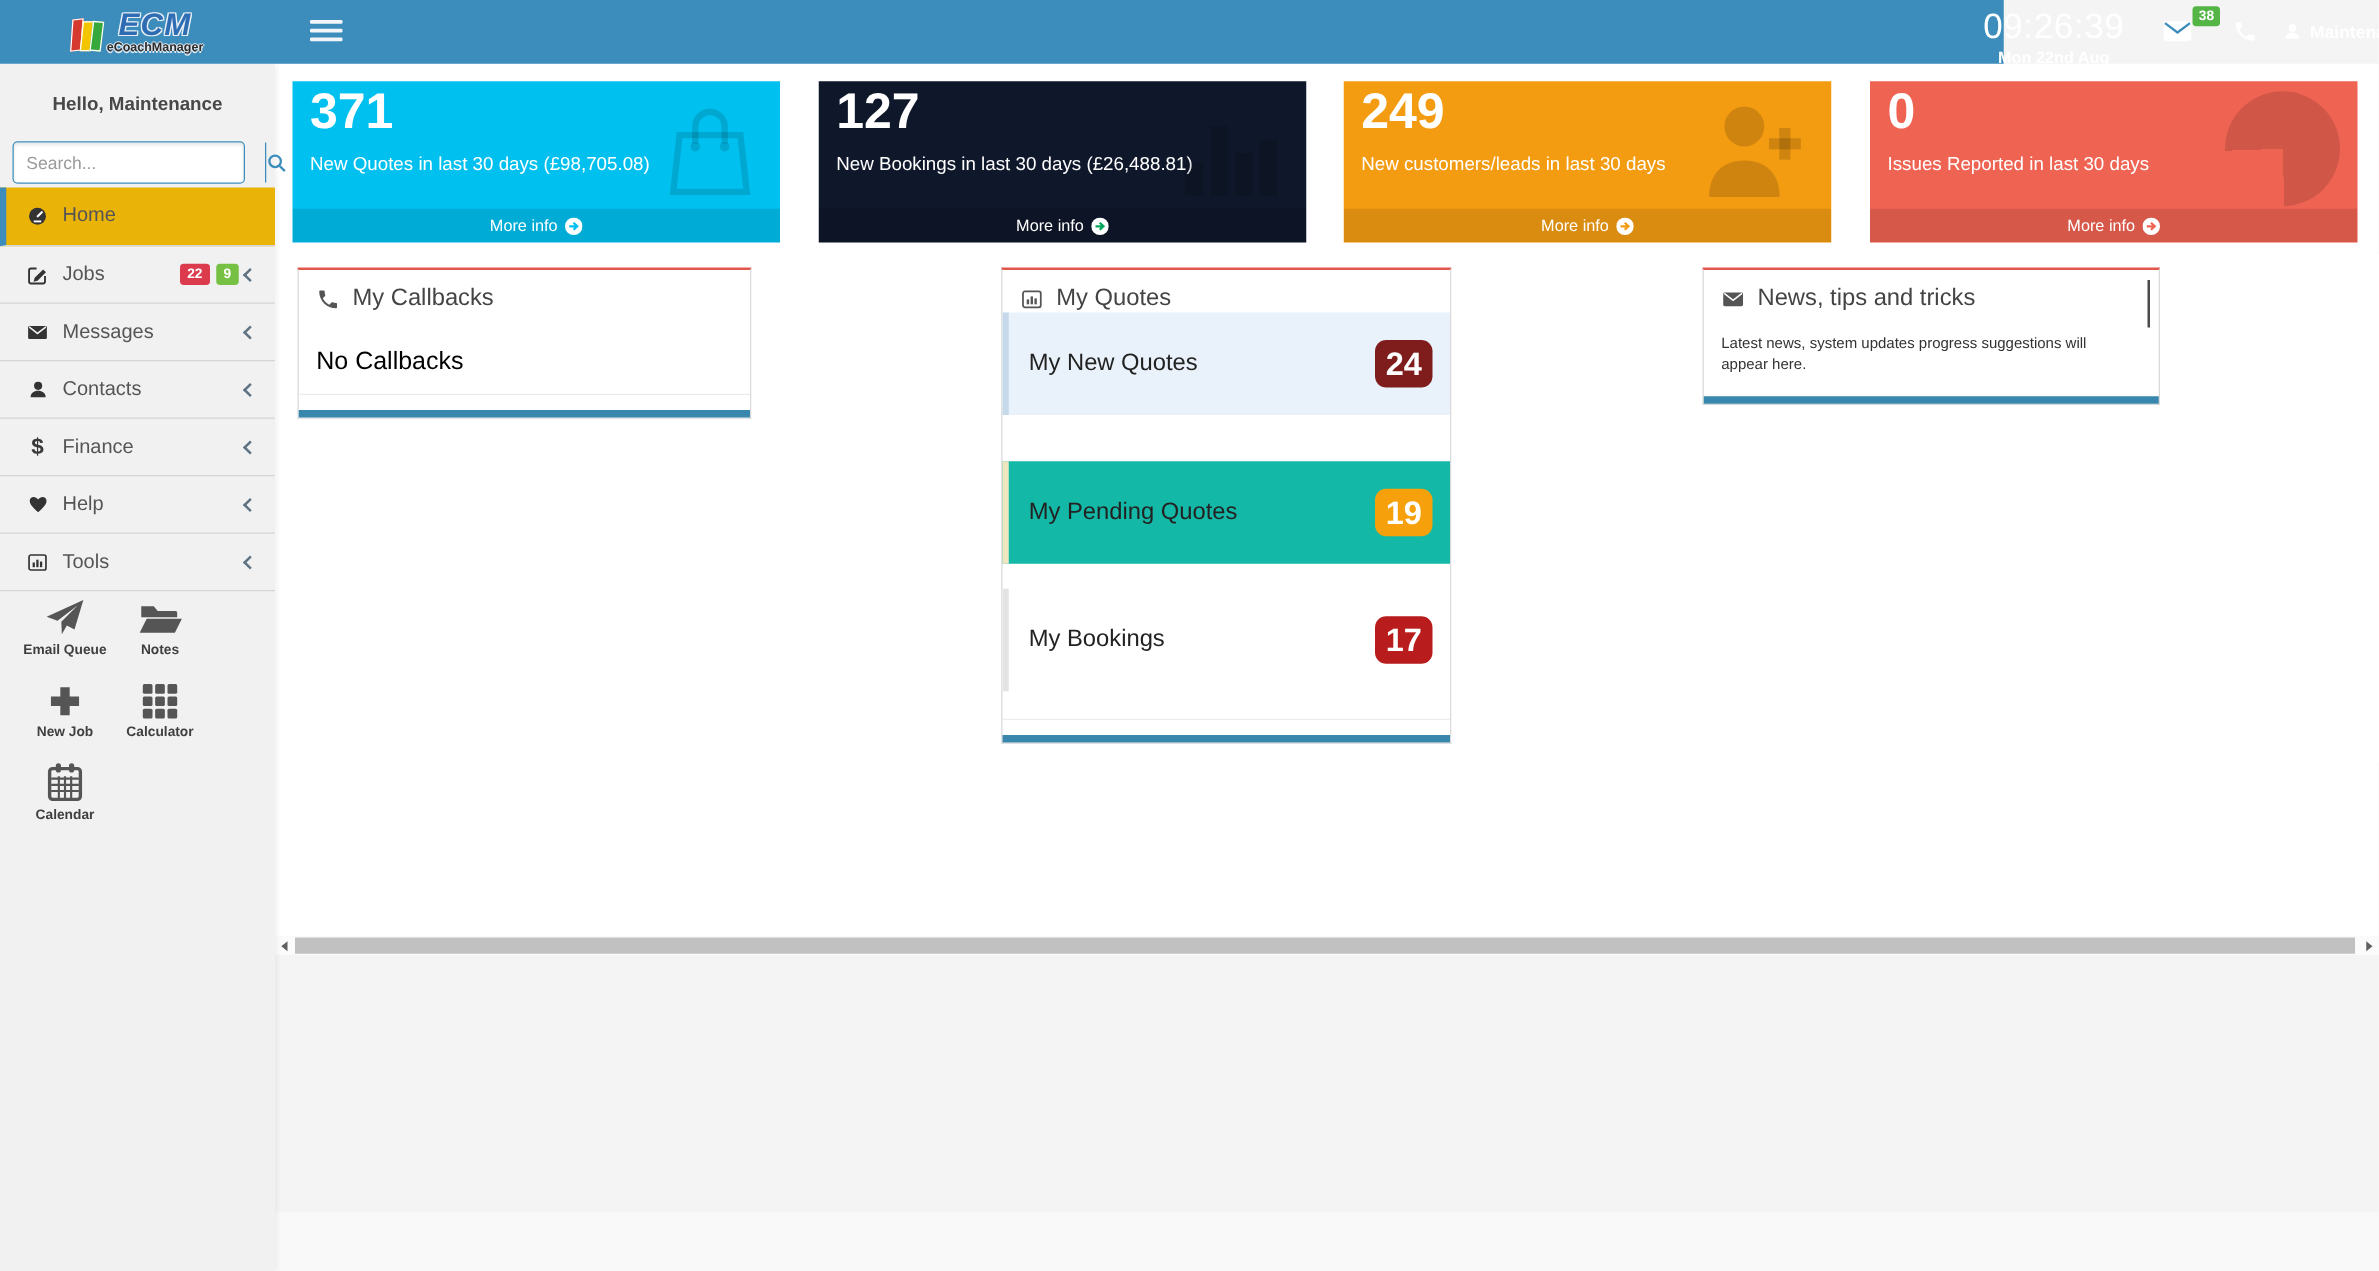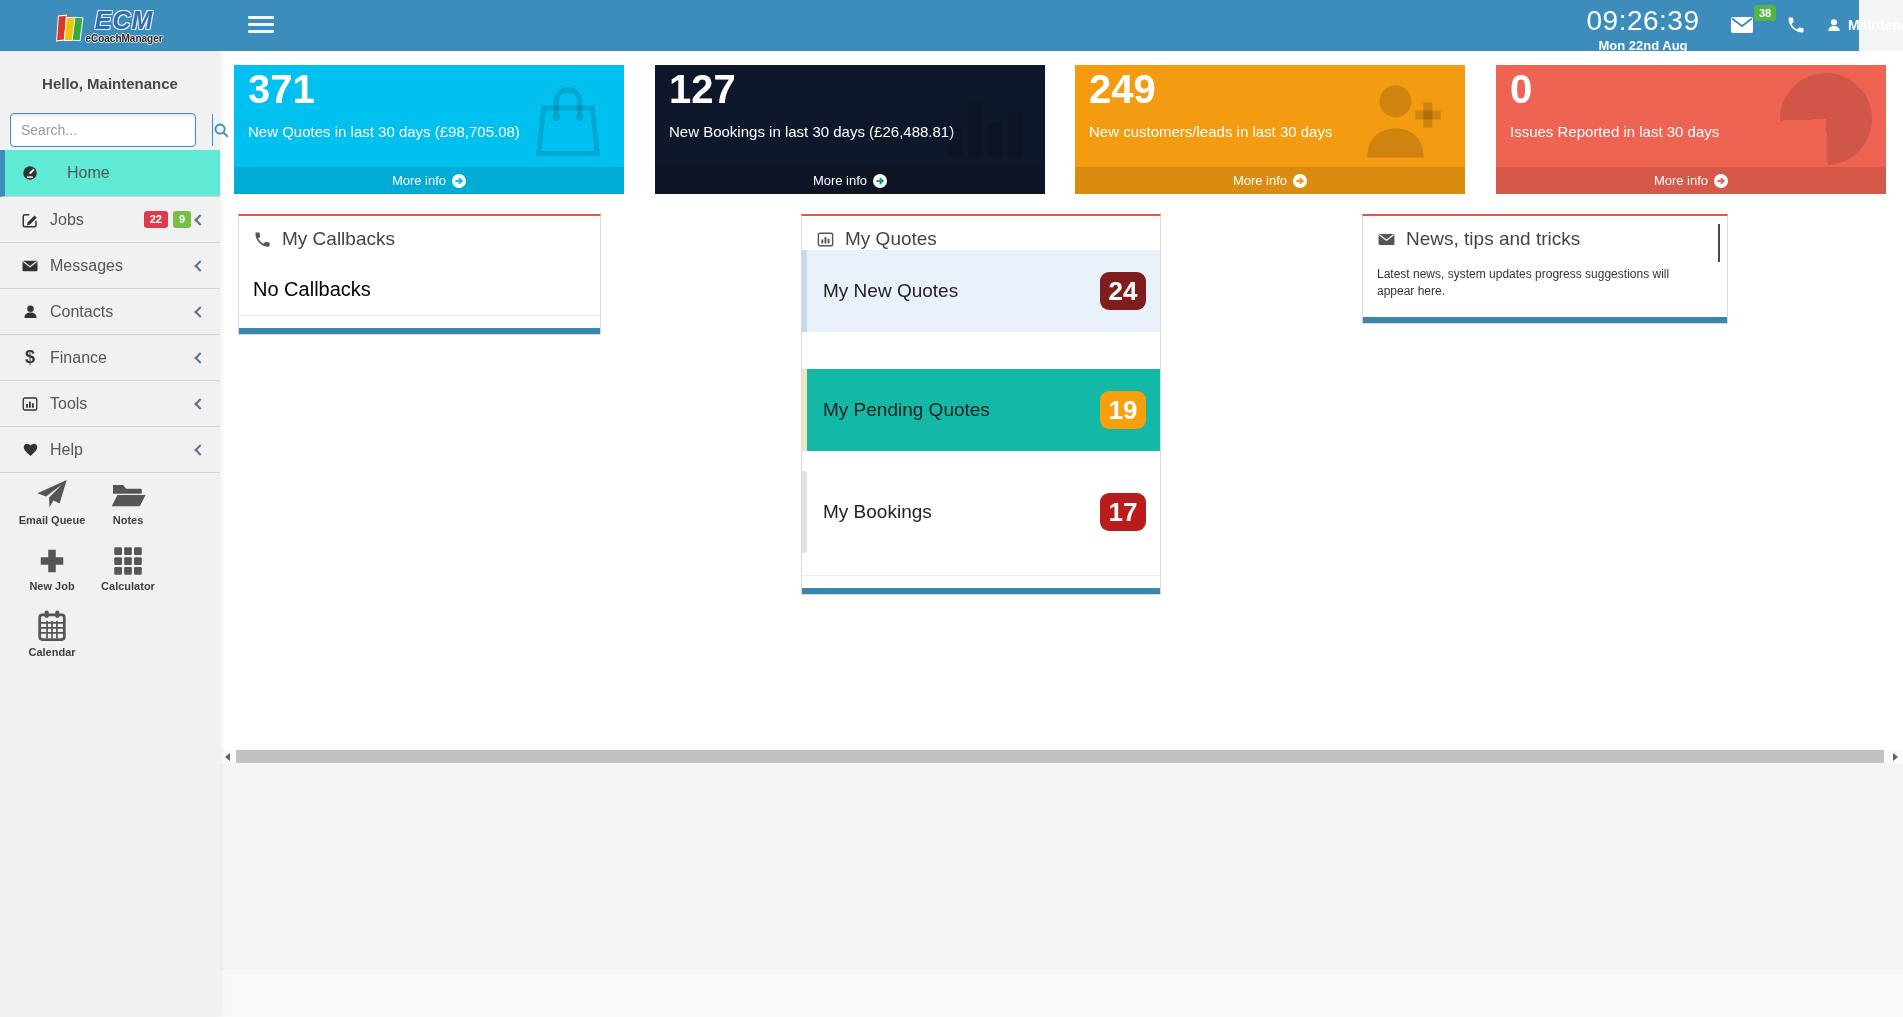--- a/index.html
+++ b/index.html
@@ -1,20 +1,20 @@
 <!DOCTYPE html>
 <html><head>
 <meta charset="utf-8">
 <style>
   * { margin:0; padding:0; box-sizing:border-box; }
   html,body { width:1903px; height:1017px; }
   body { font-family:"Liberation Sans", sans-serif; background:#f4f4f4; overflow:hidden; position:relative; }
 
   
-  .header { position:absolute; left:0; top:0; width:1859px; height:51px; background:#3c8dbc; z-index:30; }
+  .header { position:absolute; left:0; top:0; width:1603px; height:51px; background:#3c8dbc; z-index:30; }
   .logo { position:absolute; left:0; top:0; width:220px; height:51px; display:flex; align-items:center; justify-content:center; gap:4px; }
   .logo-books { display:flex; align-items:flex-end; height:30px; }
   .logo-book { width:9px; height:24px; border:1px solid #fff; transform:skewX(-6deg); margin-right:-1px; }
   .lb-red { background:#d63a2f; height:26px; transform:skewX(-10deg) rotate(-6deg); }
   .lb-yellow { background:#f2c500; }
   .lb-green { background:#37a93c; transform:skewX(-2deg) rotate(5deg); }
   .logo-textcol { display:flex; flex-direction:column; align-items:center; line-height:1; }
   .logo-ecm { font-size:25px; font-weight:bold; font-style:italic; color:#2e6db4; letter-spacing:1px;
               text-shadow:-1px -1px 0 #e8eef5, 1px -1px 0 #e8eef5, -1px 1px 0 #e8eef5, 1px 1px 0 #e8eef5; }
   .logo-sub { font-size:10px; font-weight:bold; color:#2b2b2b; margin-top:1px;
@@ -36,21 +36,21 @@
   .greeting { position:absolute; top:24px; width:100%; text-align:center; font-size:15px; font-weight:bold; color:#484848; }
   .searchbox { position:absolute; left:10px; top:62px; width:186px; height:34px; background:#fff; border:1px solid #3c8dbc; border-radius:4px;
                display:flex; box-shadow:inset 0 2px 3px rgba(0,0,0,0.10); }
   .searchbox input { flex:1; border:none; outline:none; background:transparent; padding:0 10px; font-size:14px; color:#555; font-family:"Liberation Sans",sans-serif; }
   .searchbox input::placeholder { color:#9a9a9a; }
   .search-btn { width:35px; border-left:1px solid #3c8dbc; display:flex; align-items:center; justify-content:center; cursor:pointer; }
   .menu { position:absolute; left:0; top:99px; width:220px; }
   .menu-item { position:relative; height:46px; border-bottom:1px solid #d5d5d5; display:flex; align-items:center; cursor:pointer; color:#555; }
   .menu-item .mi-icon { width:20px; margin-left:20px; display:flex; justify-content:center; }
   .menu-item .mi-label { margin-left:10px; font-size:16px; }
-  .menu-item.active { background:#5eead4; border-left:5px solid #3c8dbc; height:47px;gap:17px; }
+  .menu-item.active { background:#eab308; border-left:5px solid #3c8dbc; height:47px; }
   .menu-item.active .mi-icon { margin-left:15px; }
   .mi-badge { position:absolute; font-size:11px; font-weight:bold; color:#fff; border-radius:3px; padding:2.5px 6px; line-height:1.1; }
   .badge-22 { right:52px; background:#dc3b4d; }
   .badge-9 { right:29px; background:#76c043; }
   .chev { position:absolute; right:16px; width:8px; height:8px; border-left:2px solid #5f7282; border-bottom:2px solid #5f7282; transform:rotate(45deg); }
   .dollar { font-size:18px; font-weight:bold; color:#393939; }
   .shortcuts { position:absolute; left:18px; top:425px; width:170px; display:flex; flex-wrap:wrap; }
   .shortcut { width:68px; margin-right:8px; margin-bottom:16px; text-align:center; cursor:pointer; }
   .shortcut .sc-icon { height:34px; display:flex; align-items:flex-end; justify-content:center; }
   .shortcut .sc-label { font-size:11px; font-weight:bold; color:#3f3f3f; margin-top:4px; }
@@ -224,40 +224,40 @@
     </div>
 
     <div class="menu-item">
       <span class="mi-icon dollar">$</span>
       <span class="mi-label">Finance</span>
       <span class="chev"></span>
     </div>
 
     <div class="menu-item">
       <span class="mi-icon">
+        <svg width="17" height="17" viewBox="0 0 24 24" fill="#333">
+            <path d="M12,21C5.5,15,2.5,12,2.5,8.3C2.5,5.6,4.6,3.8,7,3.8c1.9,0,3.6,1,5,2.7c1.4-1.7,3.1-2.7,5-2.7c2.4,0,4.5,1.8,4.5,4.5C21.5,12,18.5,15,12,21Z"></path>
+          </svg>
+      </span>
+      <span class="mi-label">Help</span>
+      <span class="chev"></span>
+    </div>
+
+    <div class="menu-item">
+      <span class="mi-icon">
         <svg width="18" height="18" viewBox="0 0 24 24">
             <rect x="3" y="4" width="18" height="16" rx="2" fill="none" stroke="#333" stroke-width="1.8"></rect>
             <g fill="#333">
               <rect x="6.8" y="12" width="2.4" height="5"></rect>
               <rect x="10.7" y="9" width="2.4" height="8"></rect>
               <rect x="14.6" y="11" width="2.4" height="6"></rect>
             </g>
           </svg>
       </span>
       <span class="mi-label">Tools</span>
-      <span class="chev"></span>
-    </div>
-
-    <div class="menu-item">
-      <span class="mi-icon">
-        <svg width="17" height="17" viewBox="0 0 24 24" fill="#333">
-            <path d="M12,21C5.5,15,2.5,12,2.5,8.3C2.5,5.6,4.6,3.8,7,3.8c1.9,0,3.6,1,5,2.7c1.4-1.7,3.1-2.7,5-2.7c2.4,0,4.5,1.8,4.5,4.5C21.5,12,18.5,15,12,21Z"></path>
-          </svg>
-      </span>
-      <span class="mi-label">Help</span>
       <span class="chev"></span>
     </div>
   </div>
 
   <div class="shortcuts">
     <div class="shortcut">
       <div class="sc-icon">
         <svg width="34" height="32" viewBox="0 0 24 24" fill="#555">
             <path d="M23,1.5L1,11.5l6.5,2.4L19.5,4.8L9.8,14.6l0.3,7.4l3-5.2l4.6,2.4L23,1.5z"></path>
           </svg>

